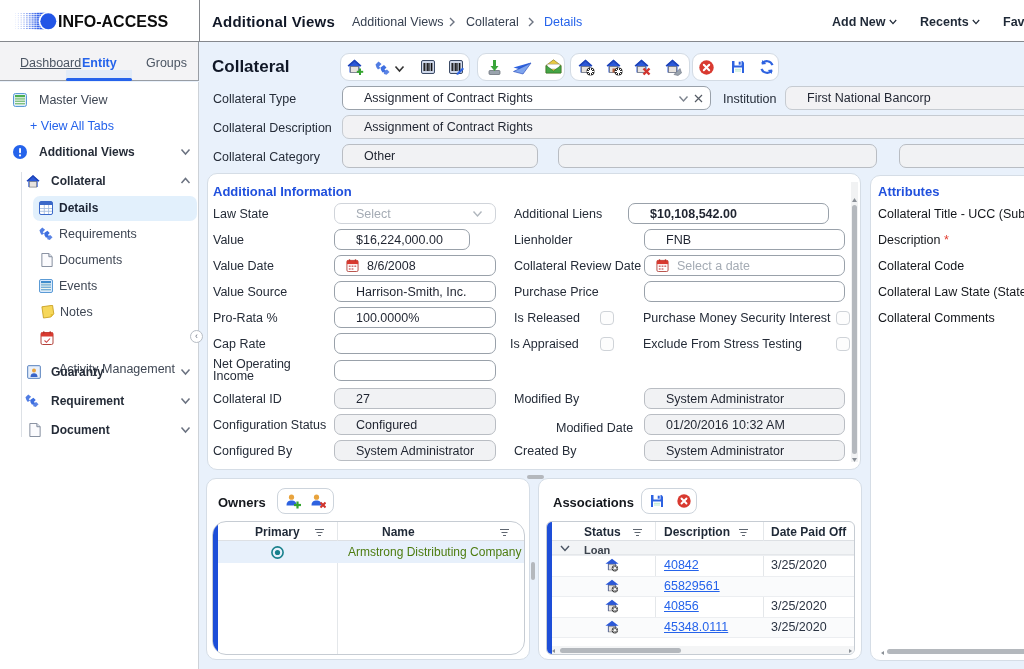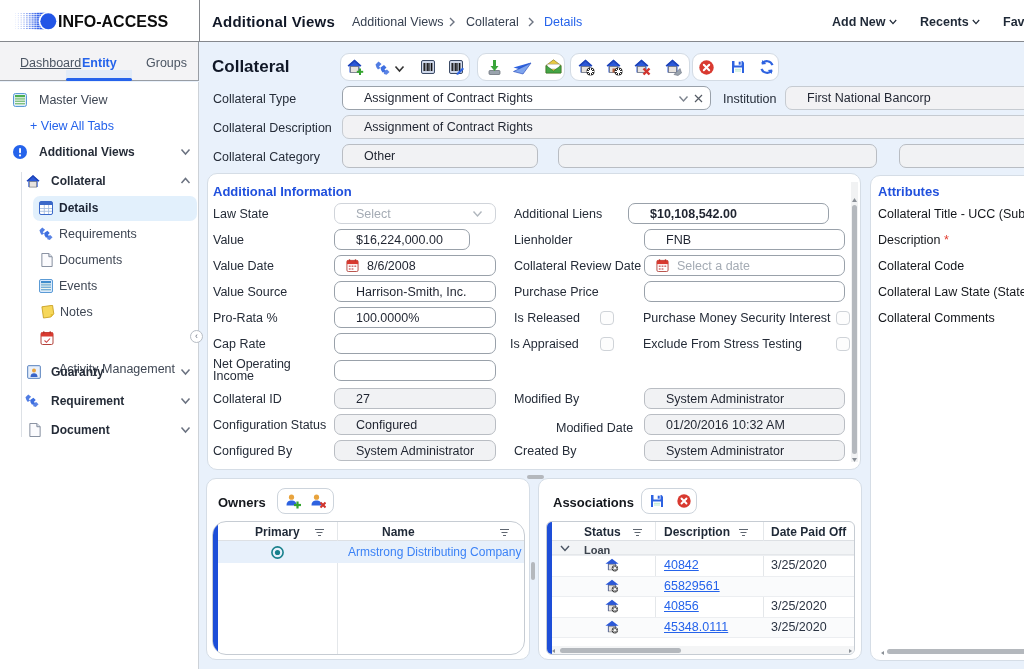--- a/index.html
+++ b/index.html
@@ -591,21 +591,21 @@
             <line x1="1" y1="1.5" x2="10" y2="1.5"></line>
             <line x1="2.5" y1="4.5" x2="8.5" y2="4.5"></line>
             <line x1="4" y1="7.5" x2="7" y2="7.5"></line>
           </g>
         </svg>
       <div style="position:absolute; left:5px; top:19px; width:308px; height:22px; background:#e7f0fb;"></div>
       <svg class="abs" style="left:58px; top:24px;" width="13" height="13" viewBox="0 0 13 13">
           <circle cx="6.5" cy="6.5" r="5.6" fill="none" stroke="#18808c" stroke-width="1.6"></circle>
           <circle cx="6.5" cy="6.5" r="2.6" fill="#18808c"></circle>
         </svg>
-      <span style="position:absolute; left:135px; top:23px; font-size:12px; color:#3b82f6; white-space:nowrap;">Armstrong Distributing Company</span>
+      <span style="position:absolute; left:135px; top:23px; font-size:12px; color:#4d7c0f; white-space:nowrap;">Armstrong Distributing Company</span>
     </div>
   </div>
 
   <div class="card" style="left:338px; top:436px; width:324px; height:182px;"></div>
   <div id="assoc">
     <span style="position:absolute; left:353px; top:453px; font-size:13px; font-weight:bold; color:#14171c;">Associations</span>
     <div style="position:absolute; left:441px; top:446px; width:56px; height:26px; background:#fff; border:1px solid #cdd4dc; border-radius:8px;"></div>
     <svg class="abs" style="left:450px; top:452px;" width="14" height="14" viewBox="0 0 14 14">
         <path d="M1 1 H11.5 L13 2.5 V13 H1 Z" fill="#2d62e0"></path>
         <rect x="3.5" y="1" width="7" height="4.5" fill="#fff"></rect>

